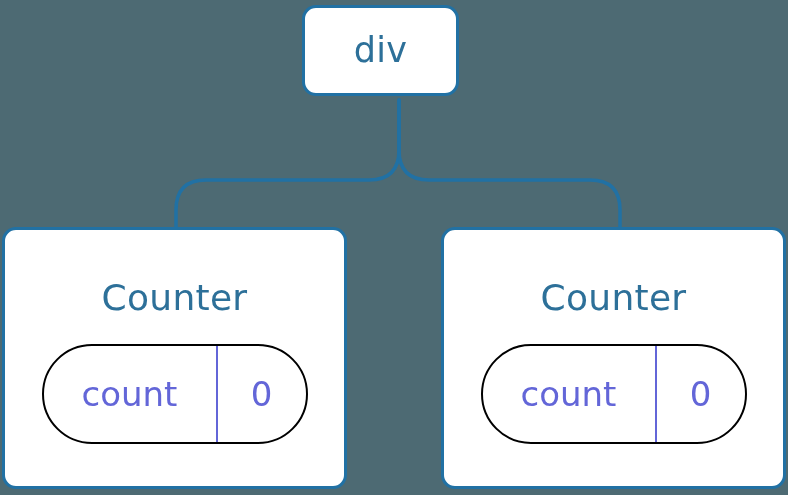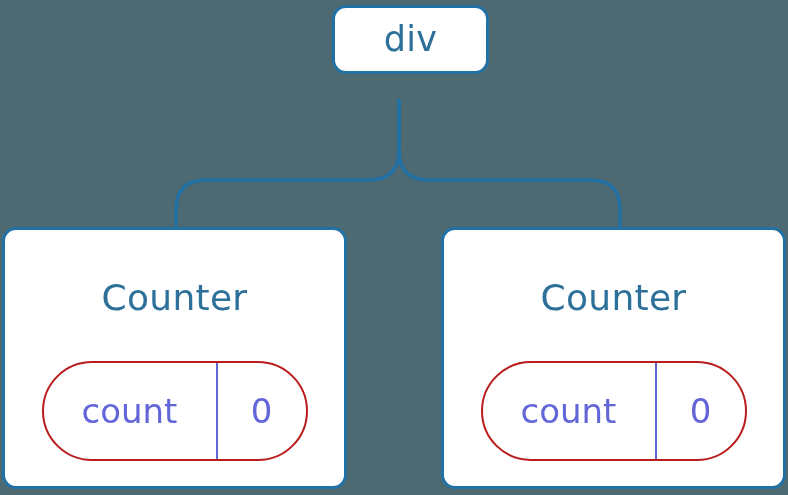--- a/index.html
+++ b/index.html
@@ -32,24 +32,24 @@
     position: absolute;
     background: #ffffff;
     border: 3px solid #2171a4;
     border-radius: 14px;
     box-sizing: border-box;
     display: flex;
     flex-direction: column;
     align-items: center;
   }
   #node-div {
-    left: 332px;
+    left: 302px;
     top: 5px;
     width: 157px;
-    height: 69px;
+    height: 91px;
     justify-content: center;
   }
   #node-counter-left {
     left: 2px;
     top: 227px;
     width: 345px;
     height: 262px;
   }
   #node-counter-right {
     left: 441px;
@@ -68,24 +68,24 @@
     color: #2d7099;
     font-size: 36px;
     font-weight: 400;
     line-height: 1;
     margin-top: 50px;
     letter-spacing: 0.3px;
     text-align: right;
   }
   
   .state-pill {
-    margin-top: 45px;
+    margin-top: 28px;
     width: 266px;
     height: 100px;
-    border: 2px solid #b91c1c;
+    border: 2px solid #000000;
     border-radius: 50px;
     box-sizing: border-box;
     display: flex;
     flex-direction: row;
     align-items: stretch;
     overflow: hidden;
   }
   .state-key {
     flex: 0 0 174px;
     display: flex;

